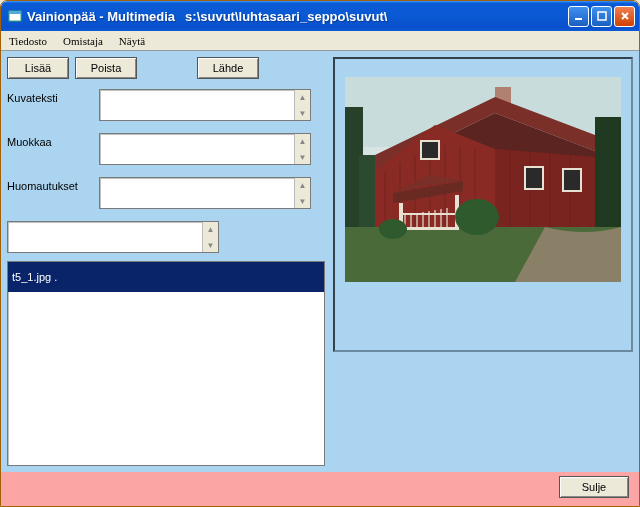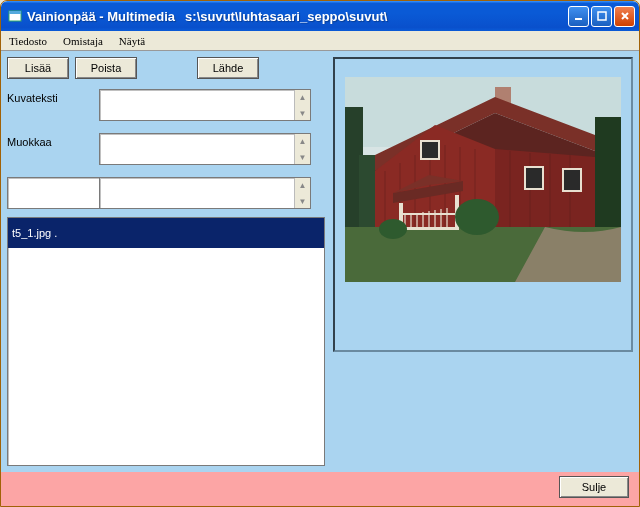--- a/index.html
+++ b/index.html
@@ -268,20 +268,21 @@
 
         <div class="form-label">Muokkaa</div>
         <div class="multiline">
           <span></span>
           <div class="scroll">
             <div class="arrow">▲</div>
             <div class="arrow">▼</div>
           </div>
         </div>
 
+        <div class="form-label">Huomautukset</div>
         <div class="multiline">
           <span></span>
           <div class="scroll">
             <div class="arrow">▲</div>
             <div class="arrow">▼</div>
           </div>
         </div>
 
         <div class="multiline">
           <span></span>

